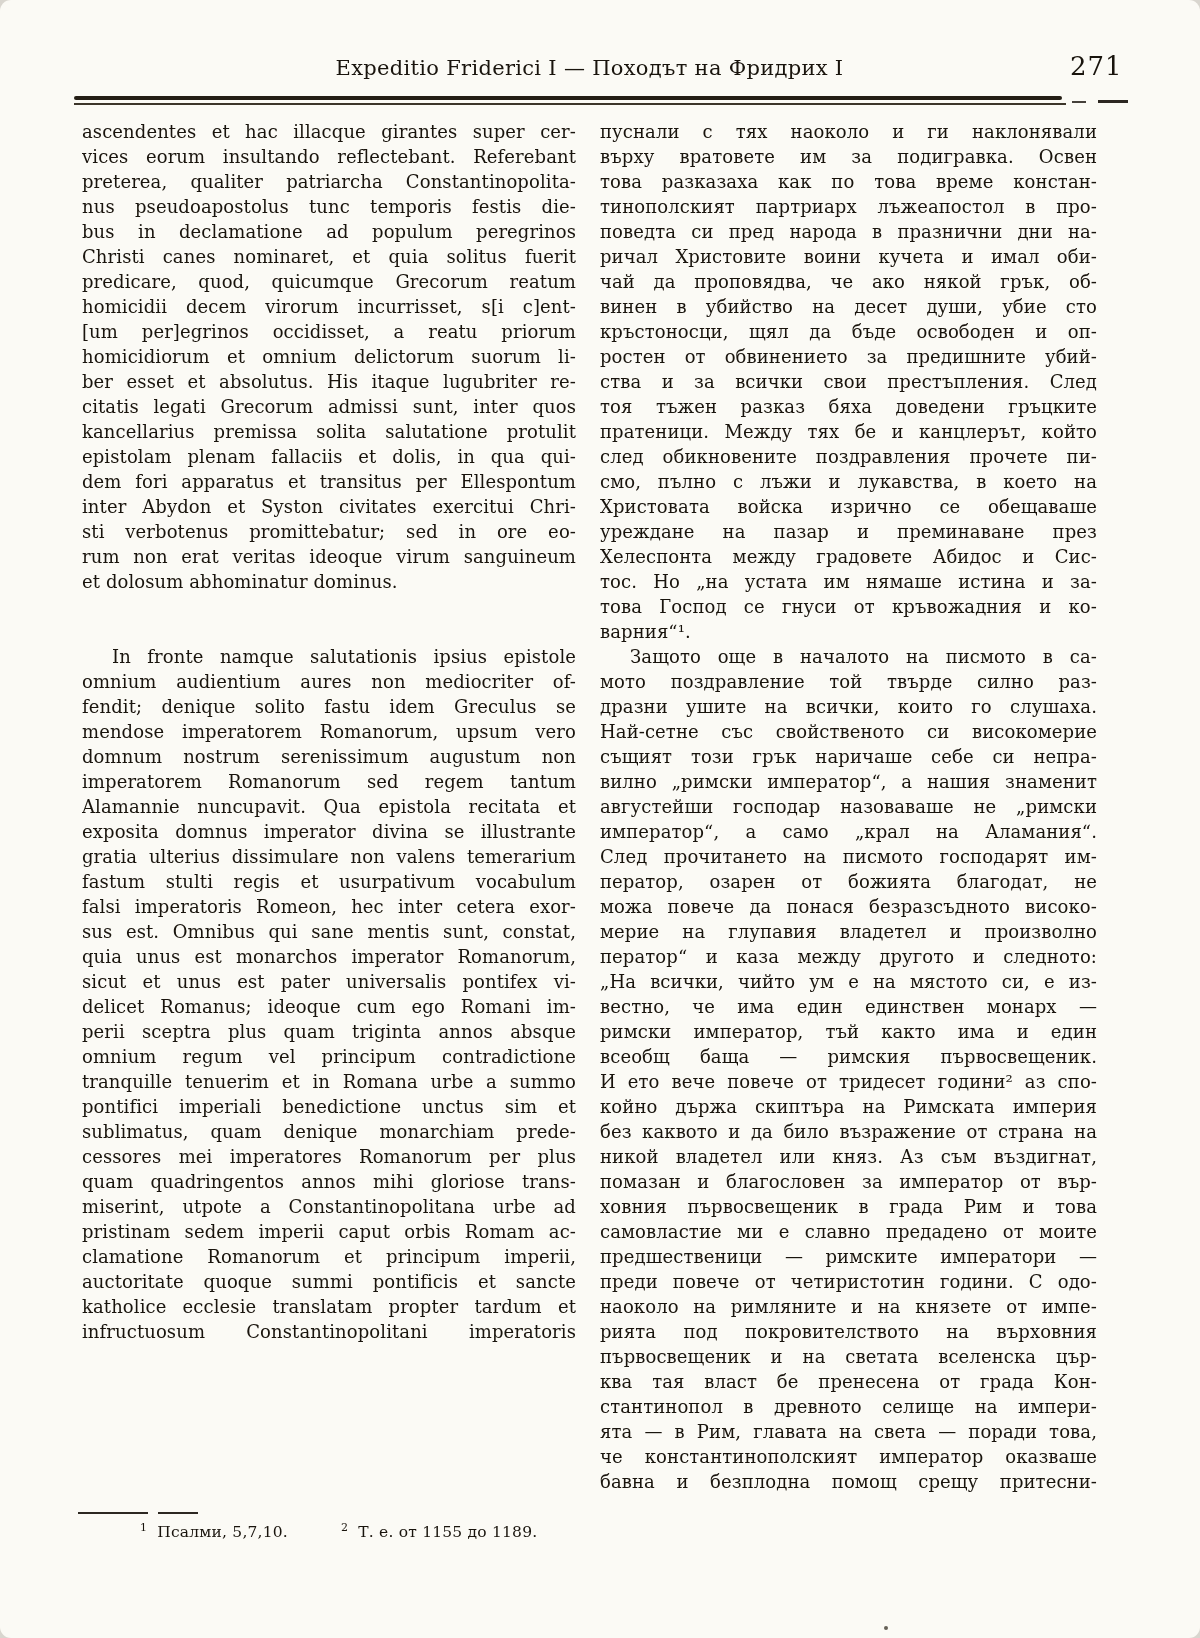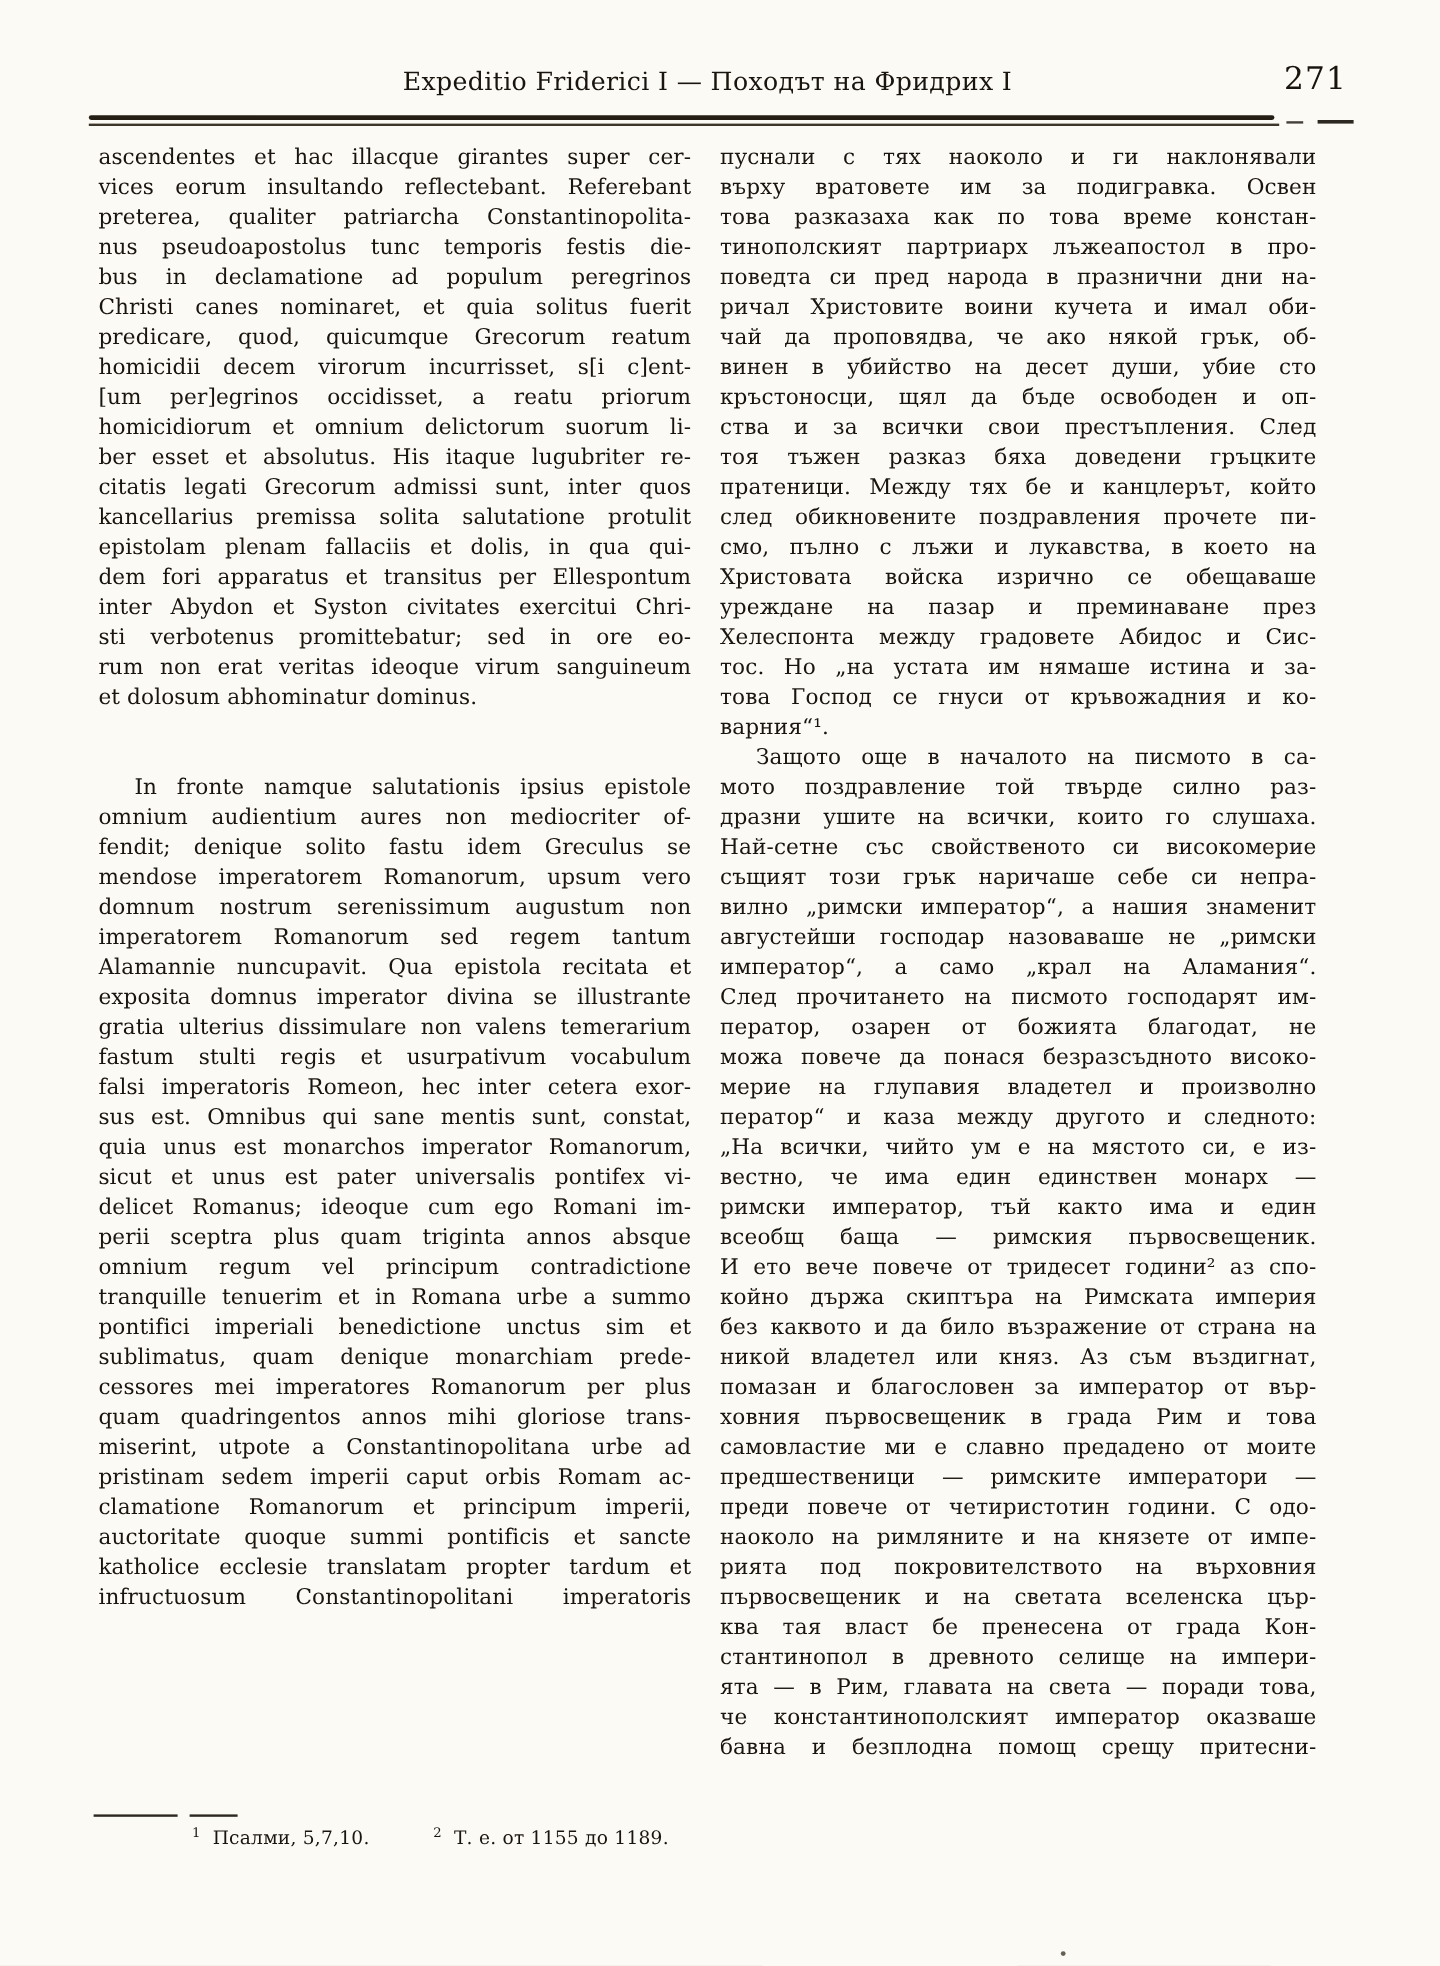--- a/index.html
+++ b/index.html
@@ -5,20 +5,21 @@
   html,body { margin:0; padding:0; }
   body { background:#d9d6cf; }
   .page {
     position:relative;
     width:1200px; height:1638px;
     margin:0 auto;
     background:#fbfaf5;
     color:#19140d;
     font-family:"DejaVu Serif", serif;
     overflow:hidden;
+    border-radius:11px;
   }
 
   
   .running-title {
     position:absolute; top:56px; left:82px; width:1015px;
     text-align:center; font-size:21px; letter-spacing:.3px; white-space:nowrap;
   }
   .page-number {
     position:absolute; top:51px; left:1070px; width:60px;
     font-size:26px; letter-spacing:1px;
@@ -40,21 +41,21 @@
     letter-spacing:.1px;
   }
   .line.first { padding-left:30px; }
   .line.last  { -moz-text-align-last:left; text-align-last:left; }
 
   
   .footnote-rule-a { position:absolute; top:1512px; left:78px;  width:70px; height:2px; background:#2c2721; }
   .footnote-rule-b { position:absolute; top:1512px; left:158px; width:40px; height:2px; background:#2c2721; }
   .footnotes {
     position:absolute; top:1521px; left:140px;
-    font-size:15.5px; letter-spacing:.2px; white-space:nowrap;margin-left:20px;
+    font-size:15.5px; letter-spacing:.2px; white-space:nowrap;
   }
   .footnote-item { display:inline; }
   .footnote-item + .footnote-item { margin-left:48px; }
   .footnote-item sup { font-size:11px; margin-right:10px; }
 
   .artifact-dot {
     position:absolute; top:1626px; left:884px;
     width:4px; height:4px; border-radius:50%;
     background:#4a443a; opacity:.85;
   }
@@ -131,20 +132,21 @@
       <div class="para">
         <div class="line">пуснали с тях наоколо и ги наклонявали</div>
         <div class="line">върху вратовете им за подигравка. Освен</div>
         <div class="line">това разказаха как по това време констан-</div>
         <div class="line">тинополският партриарх лъжеапостол в про-</div>
         <div class="line">поведта си пред народа в празнични дни на-</div>
         <div class="line">ричал Христовите воини кучета и имал оби-</div>
         <div class="line">чай да проповядва, че ако някой грък, об-</div>
         <div class="line">винен в убийство на десет души, убие сто</div>
         <div class="line">кръстоносци, щял да бъде освободен и оп-</div>
+        <div class="line">ростен от обвинението за предишните убий-</div>
         <div class="line">ства и за всички свои престъпления. След</div>
         <div class="line">тоя тъжен разказ бяха доведени гръцките</div>
         <div class="line">пратеници. Между тях бе и канцлерът, който</div>
         <div class="line">след обикновените поздравления прочете пи-</div>
         <div class="line">смо, пълно с лъжи и лукавства, в което на</div>
         <div class="line">Христовата войска изрично се обещаваше</div>
         <div class="line">уреждане на пазар и преминаване през</div>
         <div class="line">Хелеспонта между градовете Абидос и Сис-</div>
         <div class="line">тос. Но „на устата им нямаше истина и за-</div>
         <div class="line">това Господ се гнуси от кръвожадния и ко-</div>

